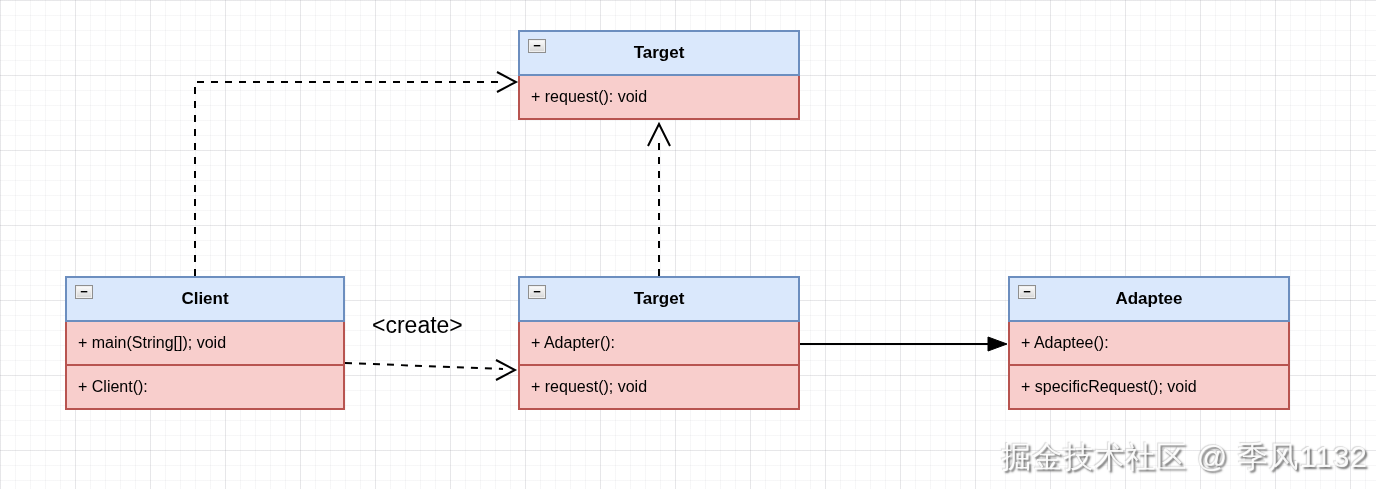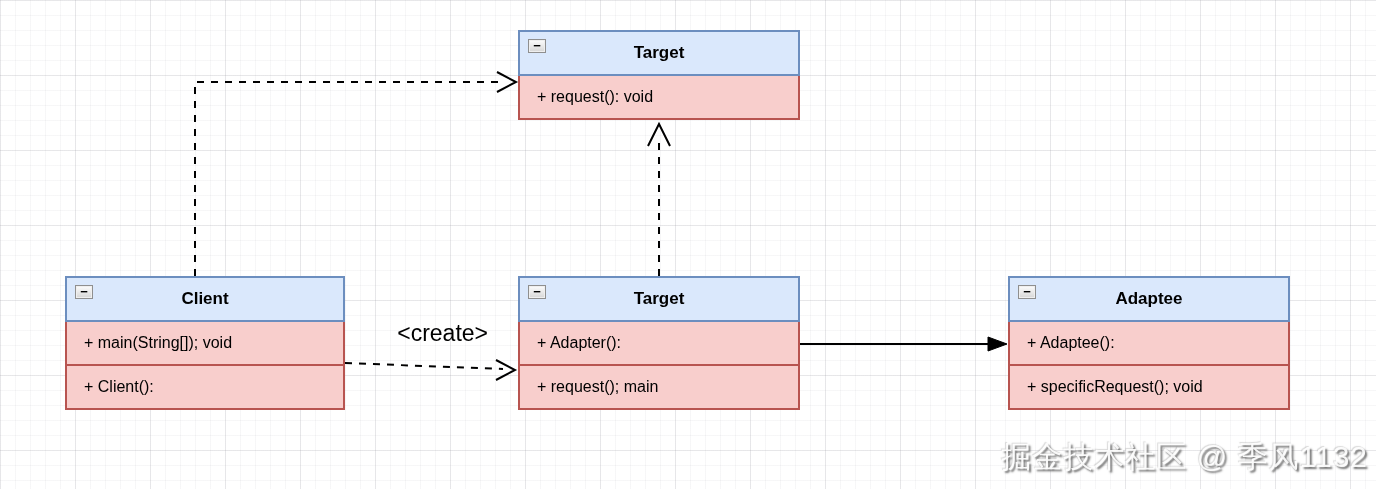--- a/index.html
+++ b/index.html
@@ -66,33 +66,33 @@
     cursor: pointer;
   }
   .collapse-btn span { margin-top: -2px; }
   .uml-row {
     height: 46px;
     margin-top: -2px;
     background: #f8cecc;
     border: 2px solid #b85450;
     display: flex;
     align-items: center;
-    padding-left: 17px;
+    padding-left: 11px;
     font-size: 16px;
     color: #000;
     white-space: nowrap;
   }
 
   .edge-label {
     position: absolute;
     z-index: 3;
     left: 372px;
-    top: 320px;
+    top: 312px;
     width: 116px;
-    text-align: right;
+    text-align: left;
     font-size: 23px;
     color: #000;
     white-space: nowrap;
   }
 
   .watermark {
     position: absolute;
     z-index: 4;
     right: 8px;
     bottom: 11px;
@@ -150,21 +150,21 @@
   </div>
 
   <div class="uml-class" style="left:518px; top:276px; width:282px;">
     <div class="uml-header">
       <span class="collapse-btn">
           <span>−</span>
         </span>
       <span>Target</span>
     </div>
     <div class="uml-row">+ Adapter():</div>
-    <div class="uml-row">+ request(); main</div>
+    <div class="uml-row">+ request(); void</div>
   </div>
 
   <div class="uml-class" style="left:1008px; top:276px; width:282px;">
     <div class="uml-header">
       <span class="collapse-btn">
           <span>−</span>
         </span>
       <span>Adaptee</span>
     </div>
     <div class="uml-row">+ Adaptee():</div>

